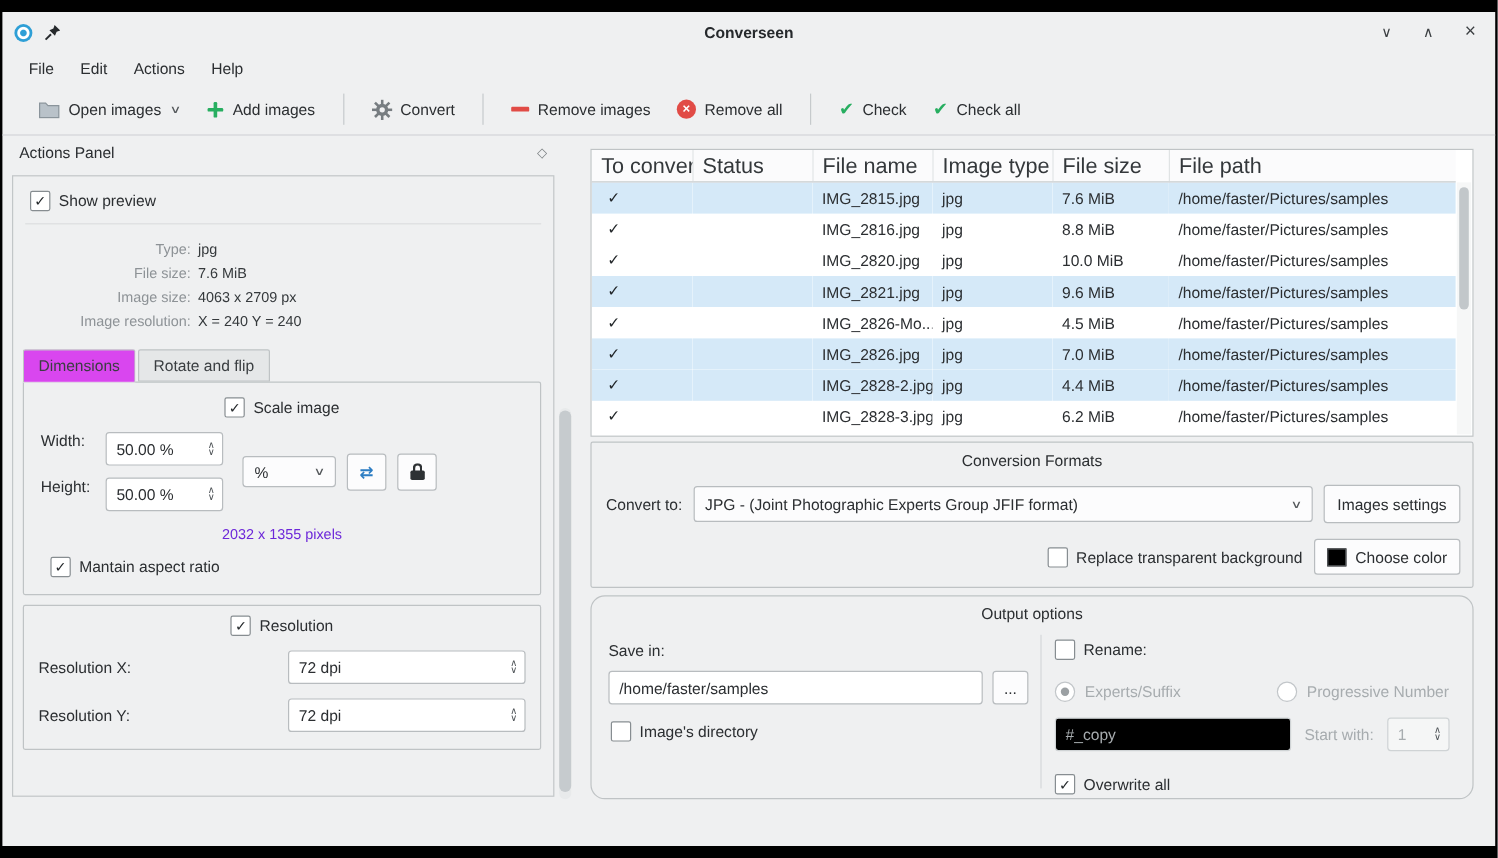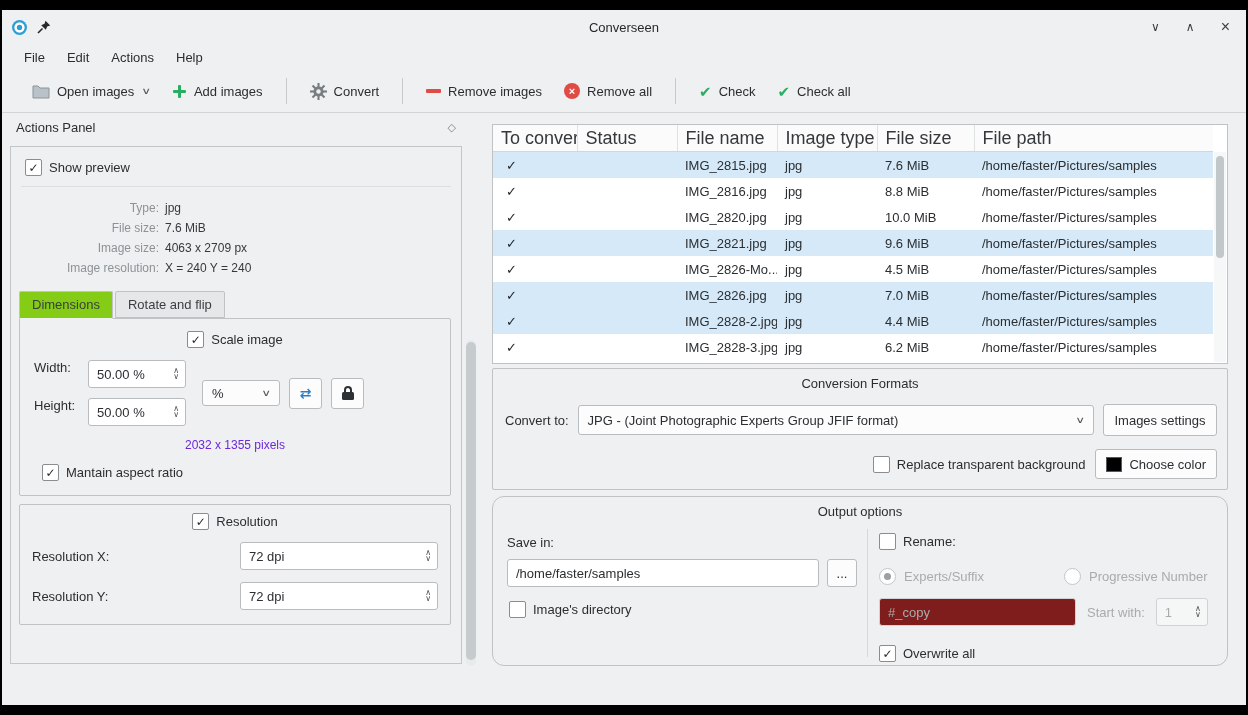--- a/index.html
+++ b/index.html
@@ -1,21 +1,21 @@
 <!DOCTYPE html>
 <html><head>
 <meta charset="utf-8">
 <style>
   html,body{margin:0;padding:0;}
   body{width:1248px;height:715px;background:#000;font-family:"Liberation Sans","DejaVu Sans",sans-serif;font-size:13px;color:#2b2e31;position:relative;overflow:hidden;}
   .window{position:absolute;left:2px;top:10px;width:1244px;height:695px;background:#eff0f1;}
 
   
   .titlebar{position:absolute;left:0;top:0;width:100%;height:34px;}
-  .tb-title{position:absolute;left:0;right:0;top:0;height:34px;display:flex;align-items:center;justify-content:center;color:#26292c;}
+  .tb-title{position:absolute;left:0;right:0;top:0;height:34px;display:flex;align-items:center;justify-content:center;color:#26292c;font-weight:bold;}
   .tb-left{position:absolute;left:10px;top:0;height:34px;display:flex;align-items:center;gap:10px;}
   .app-logo{width:15px;height:15px;border-radius:50%;background:radial-gradient(circle at 50% 50%,#2e9fd6 0 22%,#ffffff 30% 44%,#2e9fd6 52% 100%);display:inline-block;}
   .tb-right{position:absolute;right:16px;top:0;height:34px;display:flex;align-items:center;gap:26px;color:#3b3f42;}
   .winbtn{font-size:12px;line-height:1;}
   .winbtn.close{font-size:16px;}
 
   
   .menubar{position:absolute;top:34px;left:0;width:100%;height:26px;display:flex;align-items:center;padding-left:12px;gap:2px;box-sizing:border-box;}
   .menu-item{padding:3px 10px;border-radius:3px;}
 
@@ -35,40 +35,40 @@
   .cb{display:inline-flex;align-items:center;gap:7px;}
   .cb .box{width:15px;height:15px;border:1px solid #878d91;border-radius:2px;background:#fff;display:inline-flex;align-items:center;justify-content:center;flex:none;}
   .cb .mark{font-size:12px;font-weight:bold;color:#24282b;line-height:1;}
   .radio{display:inline-flex;align-items:center;gap:8px;}
   .radio .circle{width:15px;height:15px;border:1px solid #878d91;border-radius:50%;background:#fff;display:inline-flex;align-items:center;justify-content:center;flex:none;}
   .radio .dot{width:7px;height:7px;border-radius:50%;background:#9ba0a3;}
   .dis-text{color:#a7acaf;}
   .radio.dis .circle{border-color:#c2c6c9;}
   .btn{border:1px solid #b8bcbf;border-radius:3px;background:#fcfcfd;display:inline-flex;align-items:center;justify-content:center;font-size:13px;color:#2b2e31;gap:7px;}
   .text-input{border:1px solid #b8bcbf;border-radius:3px;background:#fff;padding:0 8px;font:13px "Liberation Sans","DejaVu Sans",sans-serif;color:#2b2e31;height:28px;box-sizing:border-box;}
-  .text-input.dis{background:#7f1d1d;color:#a7acaf;border-color:#cfd3d5;}
+  .text-input.dis{background:#000000;color:#a7acaf;border-color:#cfd3d5;}
   .spin{border:1px solid #b8bcbf;border-radius:3px;background:#fff;display:inline-flex;align-items:center;justify-content:space-between;padding:0 6px 0 8px;height:28px;box-sizing:border-box;}
   .spin.dis{background:#f5f6f6;border-color:#cfd3d5;}
   .spin.dis .spin-val{color:#a7acaf;}
   .spin-arrows{display:flex;flex-direction:column;align-items:center;line-height:6px;font-size:8px;color:#4d5256;}
   .combo{border:1px solid #b8bcbf;border-radius:3px;background:#fcfcfd;display:inline-flex;align-items:center;justify-content:space-between;gap:8px;padding:0 9px;box-sizing:border-box;}
   .combo-arrow{font-size:9px;color:#54585b;transform:scaleX(1.5);display:inline-block;}
 
   
   .panel-header{position:absolute;left:8px;top:110px;width:452px;display:flex;align-items:center;justify-content:space-between;padding:0 6px;box-sizing:border-box;}
   .float-icon{color:#7c8184;font-size:11px;}
   .panel-frame{position:absolute;left:8px;top:136px;width:452px;height:518px;border:1px solid #c2c6c8;padding:10px 8px;box-sizing:border-box;overflow:hidden;}
   .sp-row{margin:2px 0 10px 6px;}
   .hsep{border-top:1px solid #dcdedf;margin:0 2px 14px;}
   .info-grid{display:grid;grid-template-columns:132px auto;column-gap:6px;row-gap:6px;font-size:12px;margin-left:8px;}
   .info-grid .il{text-align:right;color:#8d9296;}
   .info-grid .iv{color:#35393c;}
   .tabbar{display:flex;margin-top:16px;position:relative;z-index:2;}
   .tab{border:1px solid #bfc3c5;border-bottom:1px solid #bfc3c5;padding:5px 12px;background:#e5e7e8;color:#3a3e41;border-radius:2px 2px 0 0;margin-right:2px;}
-  .tab.active{background:#84cc16;border-bottom:1px solid #eff0f1;margin-bottom:-1px;}
+  .tab.active{background:#d946ef;border-bottom:1px solid #eff0f1;margin-bottom:-1px;}
   .tab-pane{border:1px solid #bfc3c5;border-radius:0 2px 2px 2px;margin:0 2px 0 0;padding:12px 14px;position:relative;z-index:1;}
   .center-row{display:flex;justify-content:center;}
   .scale-grid{display:flex;align-items:center;gap:16px;margin-top:12px;}
   .wh-col{display:flex;flex-direction:column;gap:10px;}
   .field-row{display:flex;align-items:flex-start;gap:8px;}
   .field-row .flabel{width:46px;}
   .spin.small{width:98px;}
   .unit-cluster{display:flex;align-items:center;gap:9px;}
   .combo.unit{width:78px;height:26px;}
   .icon-btn{width:31px;height:29px;border:1px solid #b8bcbf;border-radius:3px;background:#fcfcfd;display:inline-flex;align-items:center;justify-content:center;}

